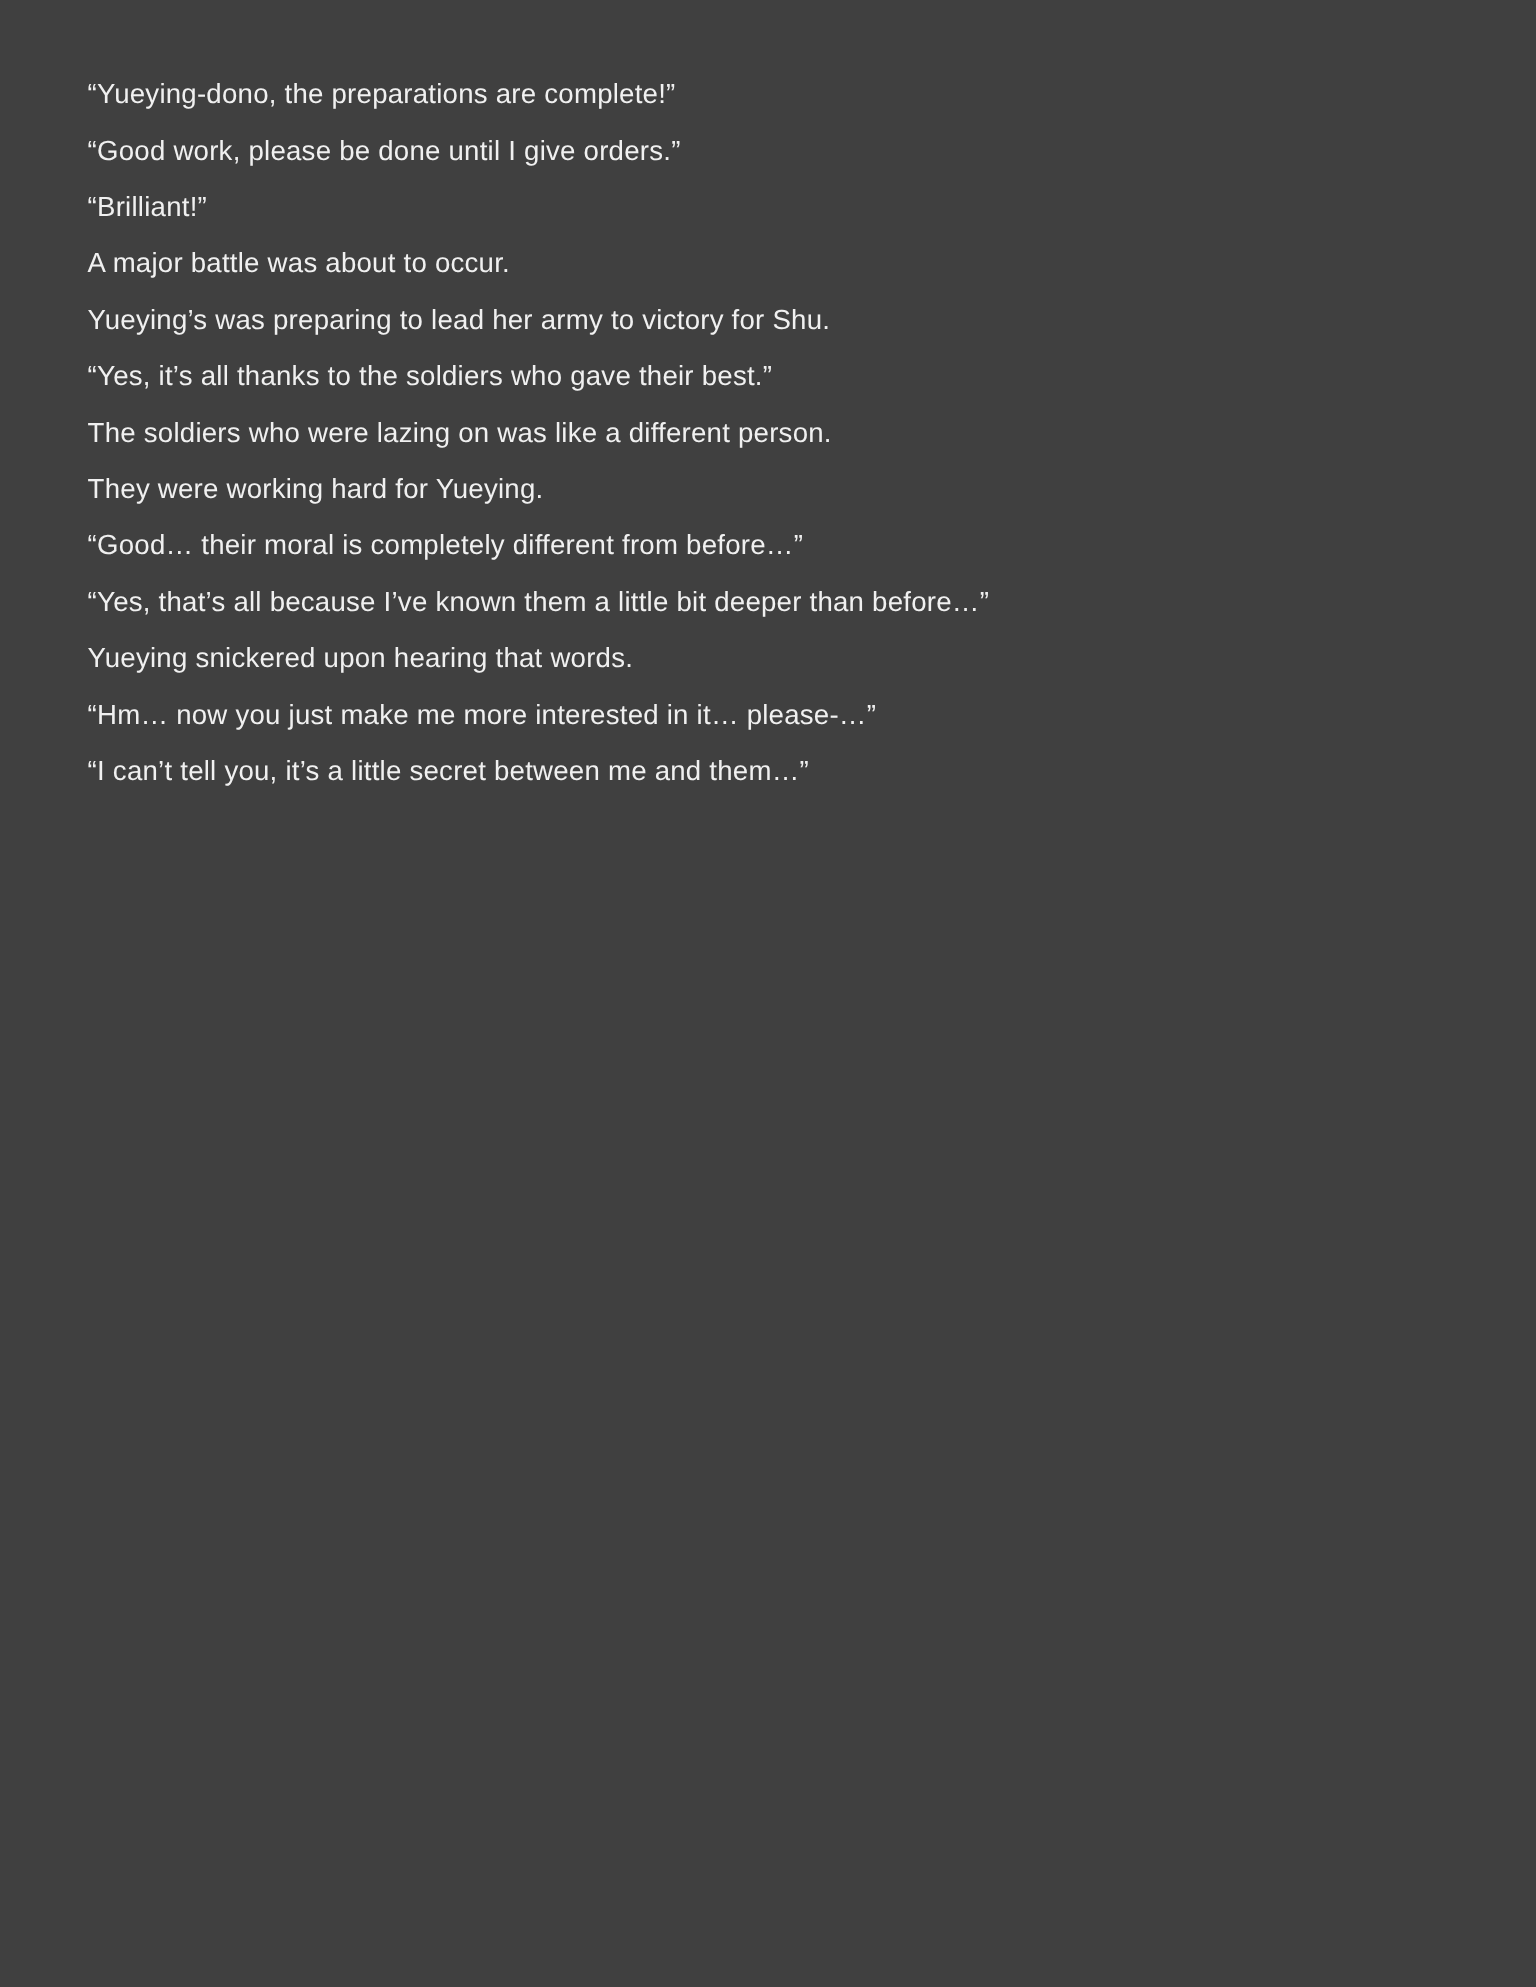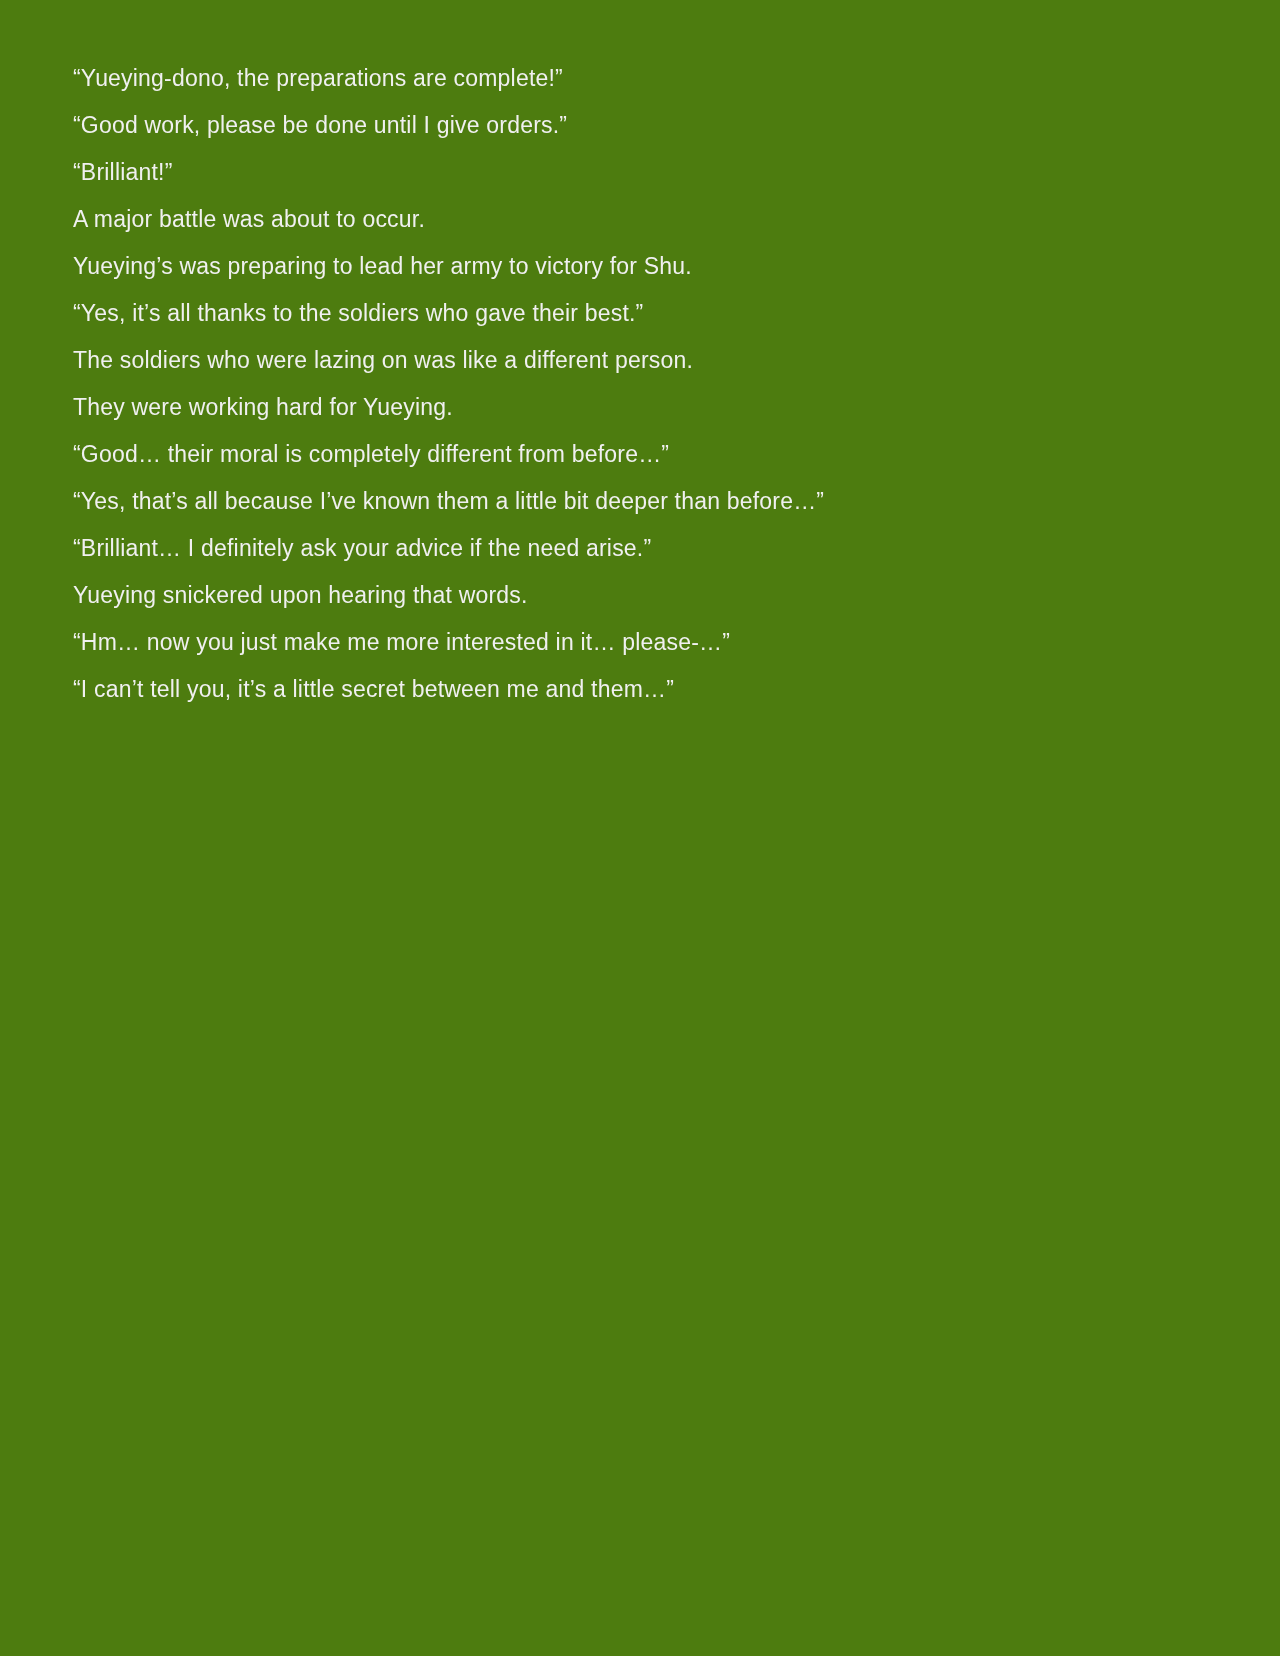--- a/index.html
+++ b/index.html
@@ -10,21 +10,21 @@
   body {
     width: 1280px;
     height: 1656px;
     overflow: hidden;
     font-family: "Liberation Sans", "DejaVu Sans", sans-serif;
   }
   .page {
     box-sizing: border-box;
     width: 1280px;
     height: 1656px;
-    background: #4d7c0f;
+    background: #404040;
     padding: 64px 60px 0 73px;
   }
   .text-line {
     margin: 0 0 19px 0;
     font-size: 23px;
     line-height: 28px;
     font-weight: 400;
     letter-spacing: 0.2px;
     color: #f0f0f0;
     white-space: nowrap;
@@ -37,17 +37,16 @@
   <p class="text-line">“Yueying-dono, the preparations are complete!”</p>
   <p class="text-line">“Good work, please be done until I give orders.”</p>
   <p class="text-line">“Brilliant!”</p>
   <p class="text-line">A major battle was about to occur.</p>
   <p class="text-line">Yueying’s was preparing to lead her army to victory for Shu.</p>
   <p class="text-line">“Yes, it’s all thanks to the soldiers who gave their best.”</p>
   <p class="text-line">The soldiers who were lazing on was like a different person.</p>
   <p class="text-line">They were working hard for Yueying.</p>
   <p class="text-line">“Good… their moral is completely different from before…”</p>
   <p class="text-line">“Yes, that’s all because I’ve known them a little bit deeper than before…”</p>
-  <p class="text-line">“Brilliant… I definitely ask your advice if the need arise.”</p>
   <p class="text-line">Yueying snickered upon hearing that words.</p>
   <p class="text-line">“Hm… now you just make me more interested in it… please-…”</p>
   <p class="text-line">“I can’t tell you, it’s a little secret between me and them…”</p>
 </div>
 
 </body></html>

